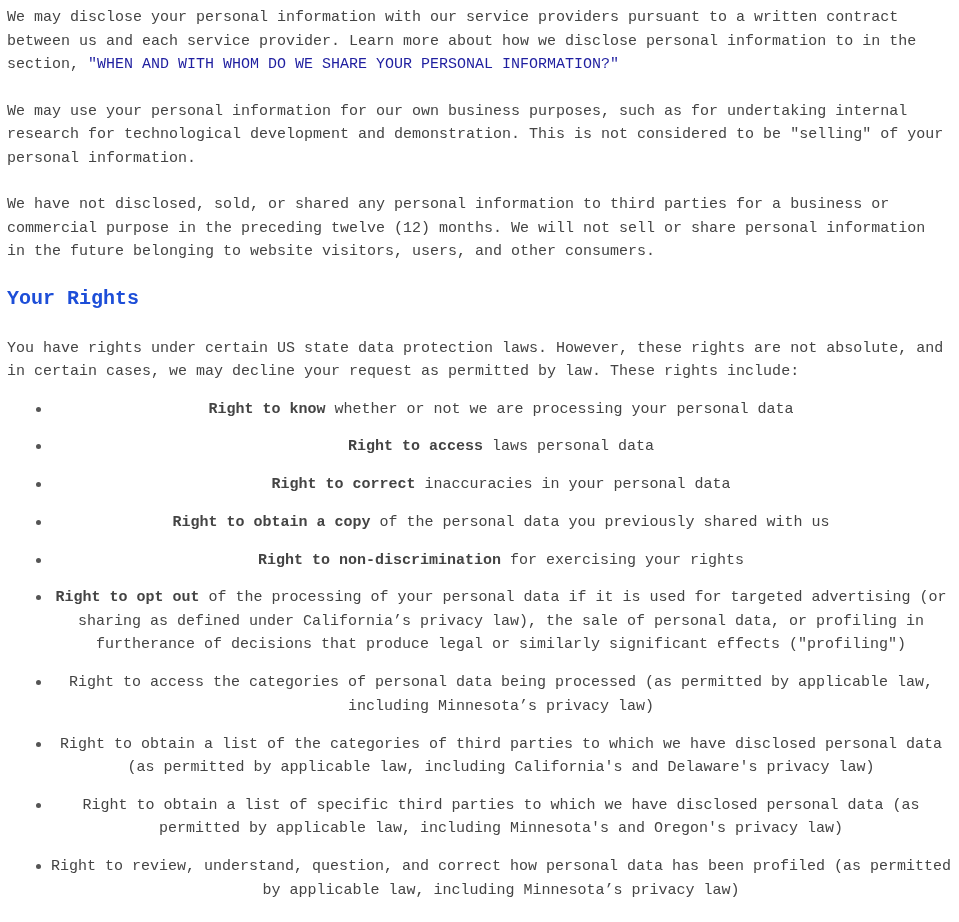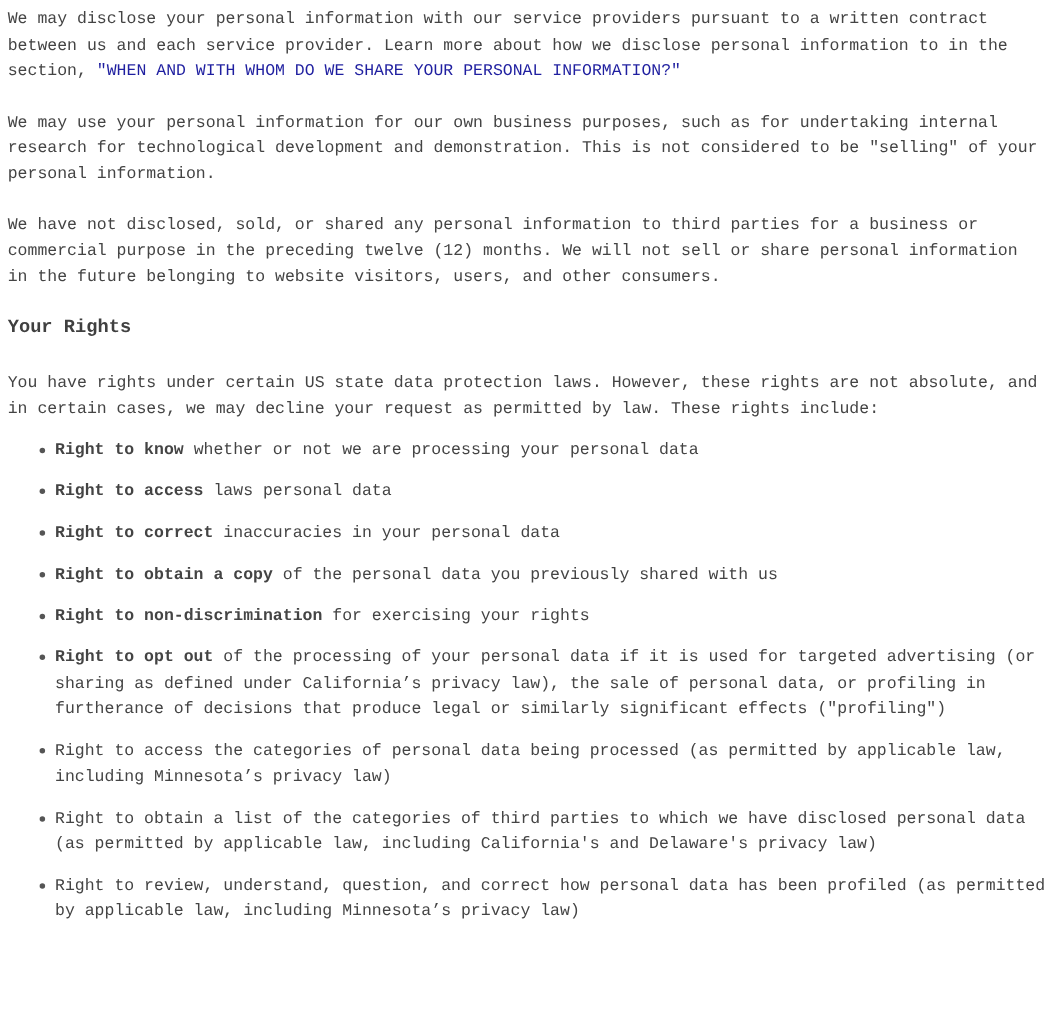--- a/index.html
+++ b/index.html
@@ -6,24 +6,24 @@
   body {
     width: 959px; height: 922px; overflow: hidden;
     font-family: "Liberation Sans", sans-serif;
     font-size: 15px; line-height: 23.5px; color: #444444;
   }
   .page { padding: 6px 7px 0 7px; font-family: Liberation Mono, monospace; }
   p { margin: 0; }
   .para { margin-bottom: 23px; }
   a.link { color: #1f1fa0; text-decoration: none; }
   h2 {
-    margin: 10px 0 26px 0; font-size: 17px; font-weight: bold; color: #404040;
+    margin: 10px 0 26px 0; font-size: 20px; font-weight: bold; color: #1d4ed8;
     line-height: 24px;
   }
-  ul { margin: 0; padding-left: 43px; list-style: none; }
+  ul { margin: 0; padding-left: 43px; list-style: none; text-align: center; }
   ul li { position: relative; margin-bottom: 14.3px; }
   ul li .bullet {
     position: absolute; left: -14px; top: 9px; width: 5px; height: 5px;
     border-radius: 50%; background: #555;
   }
   .rights { margin-top: 14px; }
   b { color: #444; }
   .dep { margin-top: 2px; margin-bottom: 15px; }
 </style>
 </head>
@@ -46,15 +46,16 @@
     <li><span class="bullet"></span><b>Right to correct</b><span> inaccuracies in your personal data</span></li>
     <li><span class="bullet"></span><b>Right to obtain a copy</b><span> of the personal data you previously shared with us</span></li>
     <li><span class="bullet"></span><b>Right to non-discrimination</b><span> for exercising your rights</span></li>
     <li><span class="bullet"></span><b>Right to opt out</b><span> of the processing of your personal data if it is used for targeted advertising (or sharing as defined under California’s privacy law), the sale of personal data, or profiling in furtherance of decisions that produce legal or similarly significant effects ("profiling")</span></li>
   </ul>
 
 
   <ul>
     <li><span class="bullet"></span><span>Right to access the categories of personal data being processed (as permitted by applicable law, including Minnesota’s privacy law)</span></li>
     <li><span class="bullet"></span><span>Right to obtain a list of the categories of third parties to which we have disclosed personal data (as permitted by applicable law, including California's and Delaware's privacy law)</span></li>
+    <li><span class="bullet"></span><span>Right to obtain a list of specific third parties to which we have disclosed personal data (as permitted by applicable law, including Minnesota's and Oregon's privacy law)</span></li>
     <li><span class="bullet"></span><span>Right to review, understand, question, and correct how personal data has been profiled (as permitted by applicable law, including Minnesota’s privacy law)</span></li>
   </ul>
 </div>
 
 </body></html>

